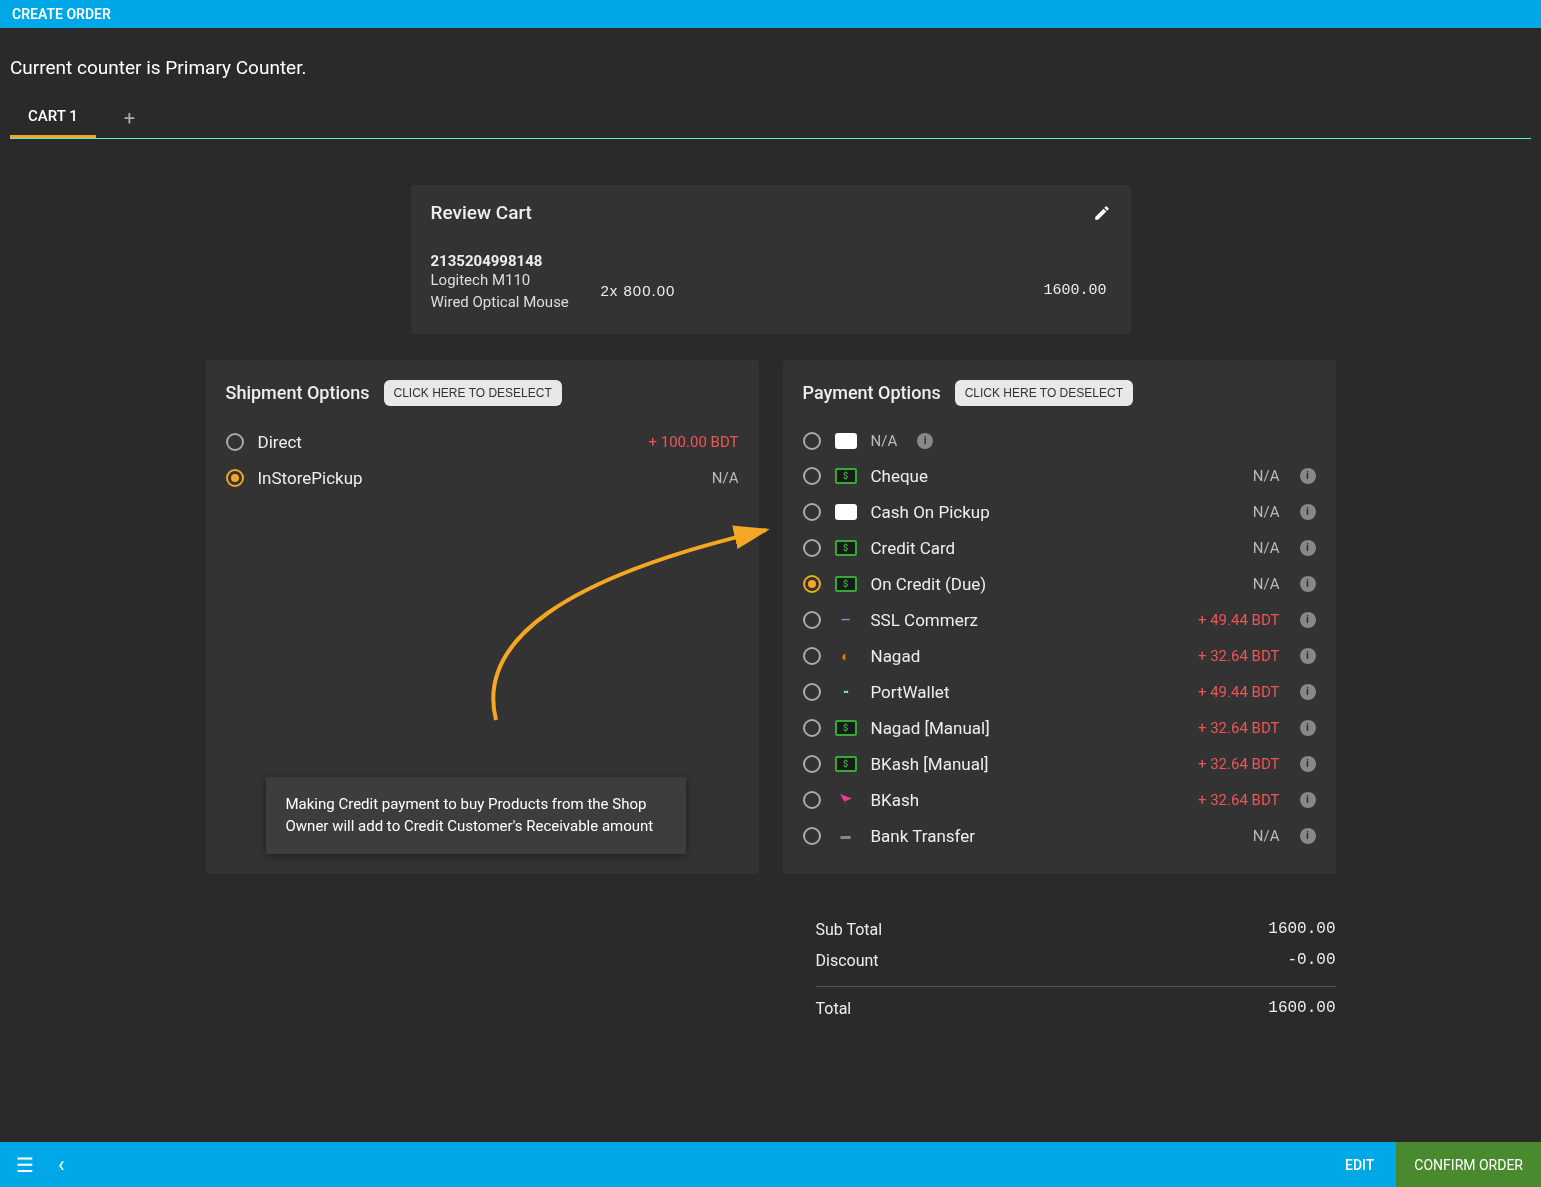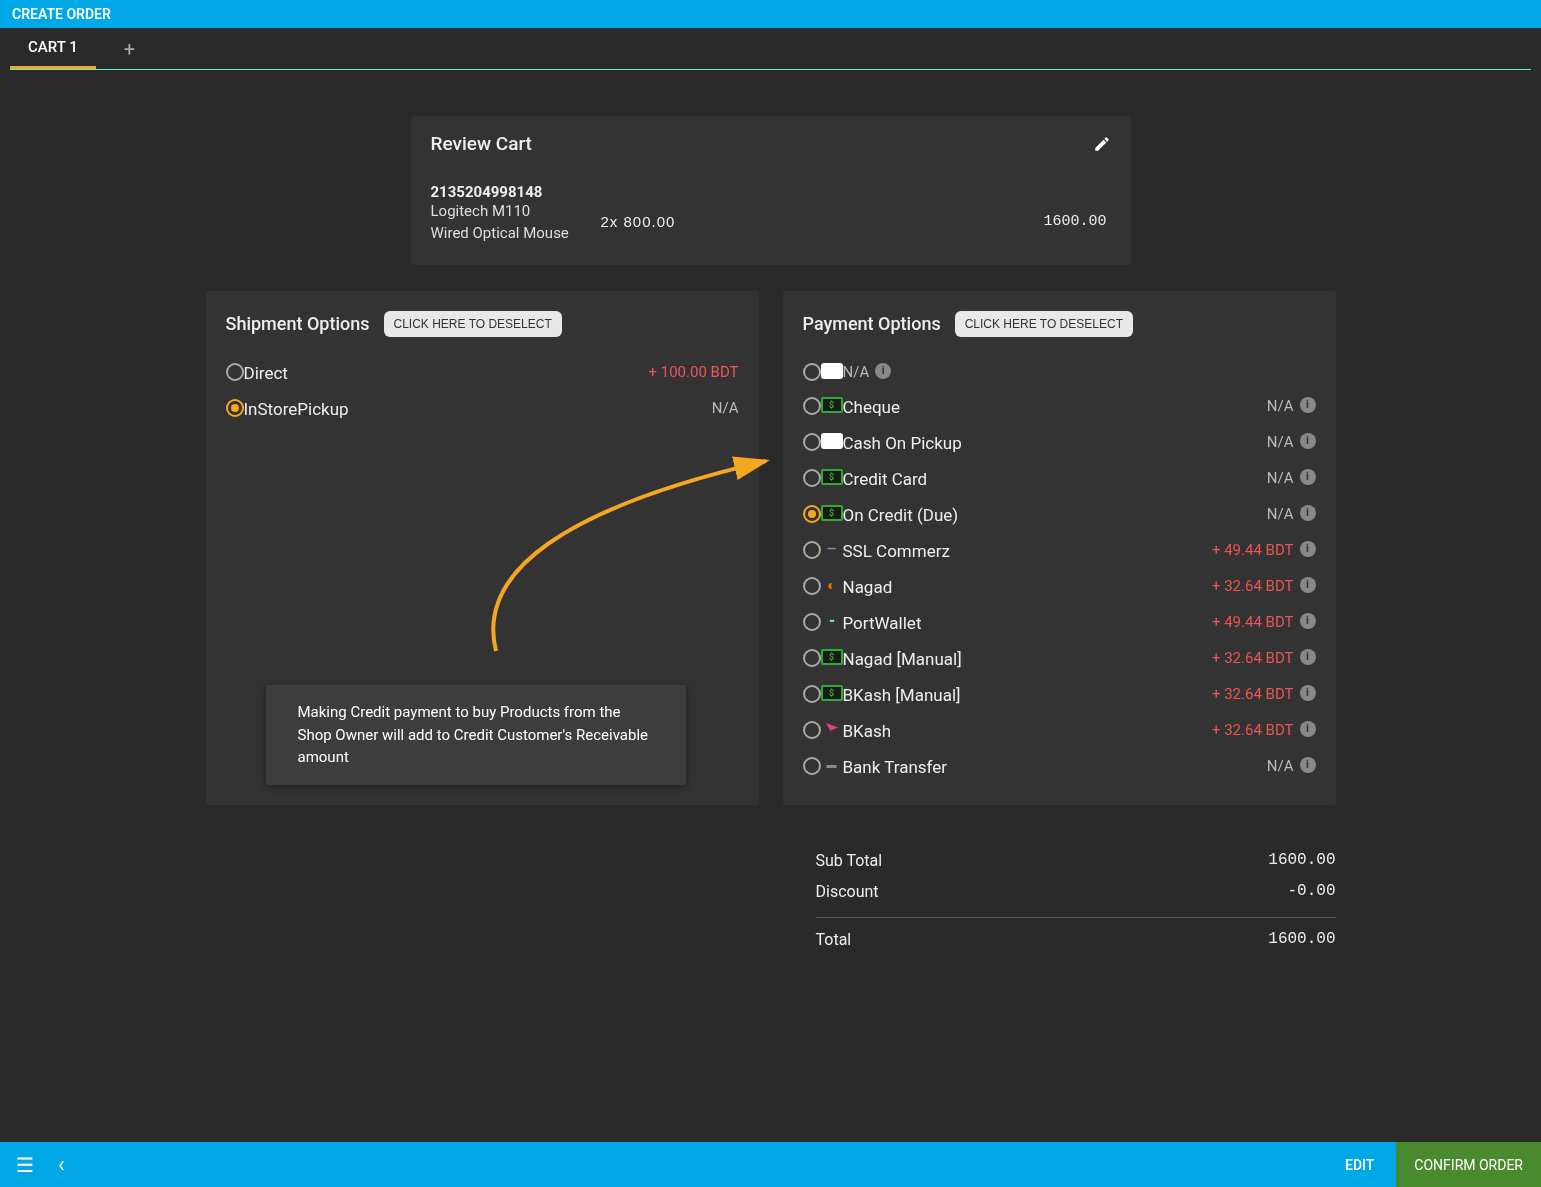--- a/index.html
+++ b/index.html
@@ -19,21 +19,21 @@
 .review-row{display:flex;padding:12px 20px 20px 20px;font-size:15px;gap:30px}
 .sku{font-weight:700}
 .prod-name{color:#ddd;line-height:1.45;max-width:140px}
 .qty-price{font-family:Liberation Sans, sans-serif;letter-spacing:1px;padding-top:30px}
 .line-total{font-family:"Courier New",monospace;margin-left:auto;padding-top:30px;padding-right:4px}
 .two-col{display:flex;gap:24px}
 .panel{background:#333;border-radius:3px;padding:20px;flex:1;position:relative}
 .panel-hd{display:flex;align-items:center;gap:14px;margin-bottom:18px}
 .panel-hd h4{font-size:18px;font-weight:500}
 .deselect{background:#e8e8e8;color:#333;border:none;padding:6px 10px;font-size:12px;cursor:pointer;border-radius:6px}
-.opt{display:flex;align-items:flex-start;padding:8px 0;font-size:17px}
+.opt{display:flex;align-items:center;gap:14px;padding:8px 0;font-size:17px}
 .radio{width:18px;height:18px;border:2px solid #aaa;border-radius:50%;flex-shrink:0;cursor:pointer;position:relative}
 .radio.sel{border-color:#f5a623}
 .radio.sel::after{content:"";position:absolute;width:8px;height:8px;background:#f5a623;border-radius:50%;top:50%;left:50%;transform:translate(-50%,-50%)}
 .opt-label{flex:1}
 .opt-val{font-size:15px}
 .opt-val.neg{color:#e55}
 .opt-val.na{color:#bbb}
 .info-icon{width:16px;height:16px;background:#888;border-radius:50%;color:#333;font-size:11px;font-weight:700;display:inline-flex;align-items:center;justify-content:center;margin-left:6px;cursor:pointer;flex-shrink:0}
 .pay-icon{width:22px;height:16px;display:inline-flex;align-items:center;justify-content:center;border-radius:2px;font-size:9px;font-weight:700;flex-shrink:0}
 .pay-icon.green{border:2px solid #3a3;color:#3a3;background:#1a1a1a}
@@ -41,41 +41,42 @@
 .pay-icon.white{background:#fff;border-radius:3px}
 .pay-icon.minus{background:none}
 .pay-icon.minus::before{content:"—";color:#88c;font-size:12px}
 .pay-icon.ng{background:none;color:#e70}
 .pay-icon.ng::before{content:"◐";font-size:14px}
 .pay-icon.bk{background:none}
 .pay-icon.bk svg{width:18px;height:18px;fill:#e83e8c}
 .pay-icon.bank{background:none;color:#888}
 .pay-icon.bank::before{content:"▬";font-size:10px}
 .pay-icon.pw::before{content:"••";color:#7fb;font-size:9px;letter-spacing:-1px}
-.tooltip{background:#3d3d3d;color:#fff;padding:16px 32px;font-size:15px;max-width:420px;line-height:1.5;position:absolute;border-radius:2px;box-shadow:0 2px 8px rgba(0,0,0,.4)}
+.tooltip{background:#3d3d3d;color:#fff;padding:16px 20px;font-size:15px;max-width:420px;line-height:1.5;position:absolute;border-radius:2px;box-shadow:0 2px 8px rgba(0,0,0,.4)}
 .arrow-svg{position:absolute;pointer-events:none}
 .totals{float:right;width:520px;margin-top:40px;font-size:16px}
 .totals-row{display:flex;justify-content:space-between;padding:6px 0}
 .totals-row .amt{font-family:"Courier New",monospace}
 .totals-row.line{border-top:1px solid #555;margin-top:10px;padding-top:12px}
 .bottombar{position:absolute;bottom:0;left:0;right:0;height:45px;background:#00a8e8;display:flex;align-items:center;color:#fff}
 .ham{padding:0 16px;cursor:pointer;font-size:20px}
 .chev{cursor:pointer;font-size:22px;padding:0 8px}
 .bottombar .sp{flex:1}
 .edit-btn{padding:0 22px;font-size:14px;font-weight:500;cursor:pointer}
 .confirm-btn{background:#4a8a2e;height:100%;display:flex;align-items:center;padding:0 18px;font-size:14px;font-weight:400;cursor:pointer}
 </style>
 </head>
 <body>
 
 <div class="topbar">
   <span>CREATE ORDER</span>
 </div>
 
 <div class="content">
+  <div class="counter-line">Current counter is Primary Counter.</div>
 
   <div class="tabs">
     <div class="tab active">CART 1</div>
     <div class="plus">+</div>
   </div>
 
   <div class="wrap">
     <div class="review">
       <div class="review-hd">
         <h3>Review Cart</h3>

